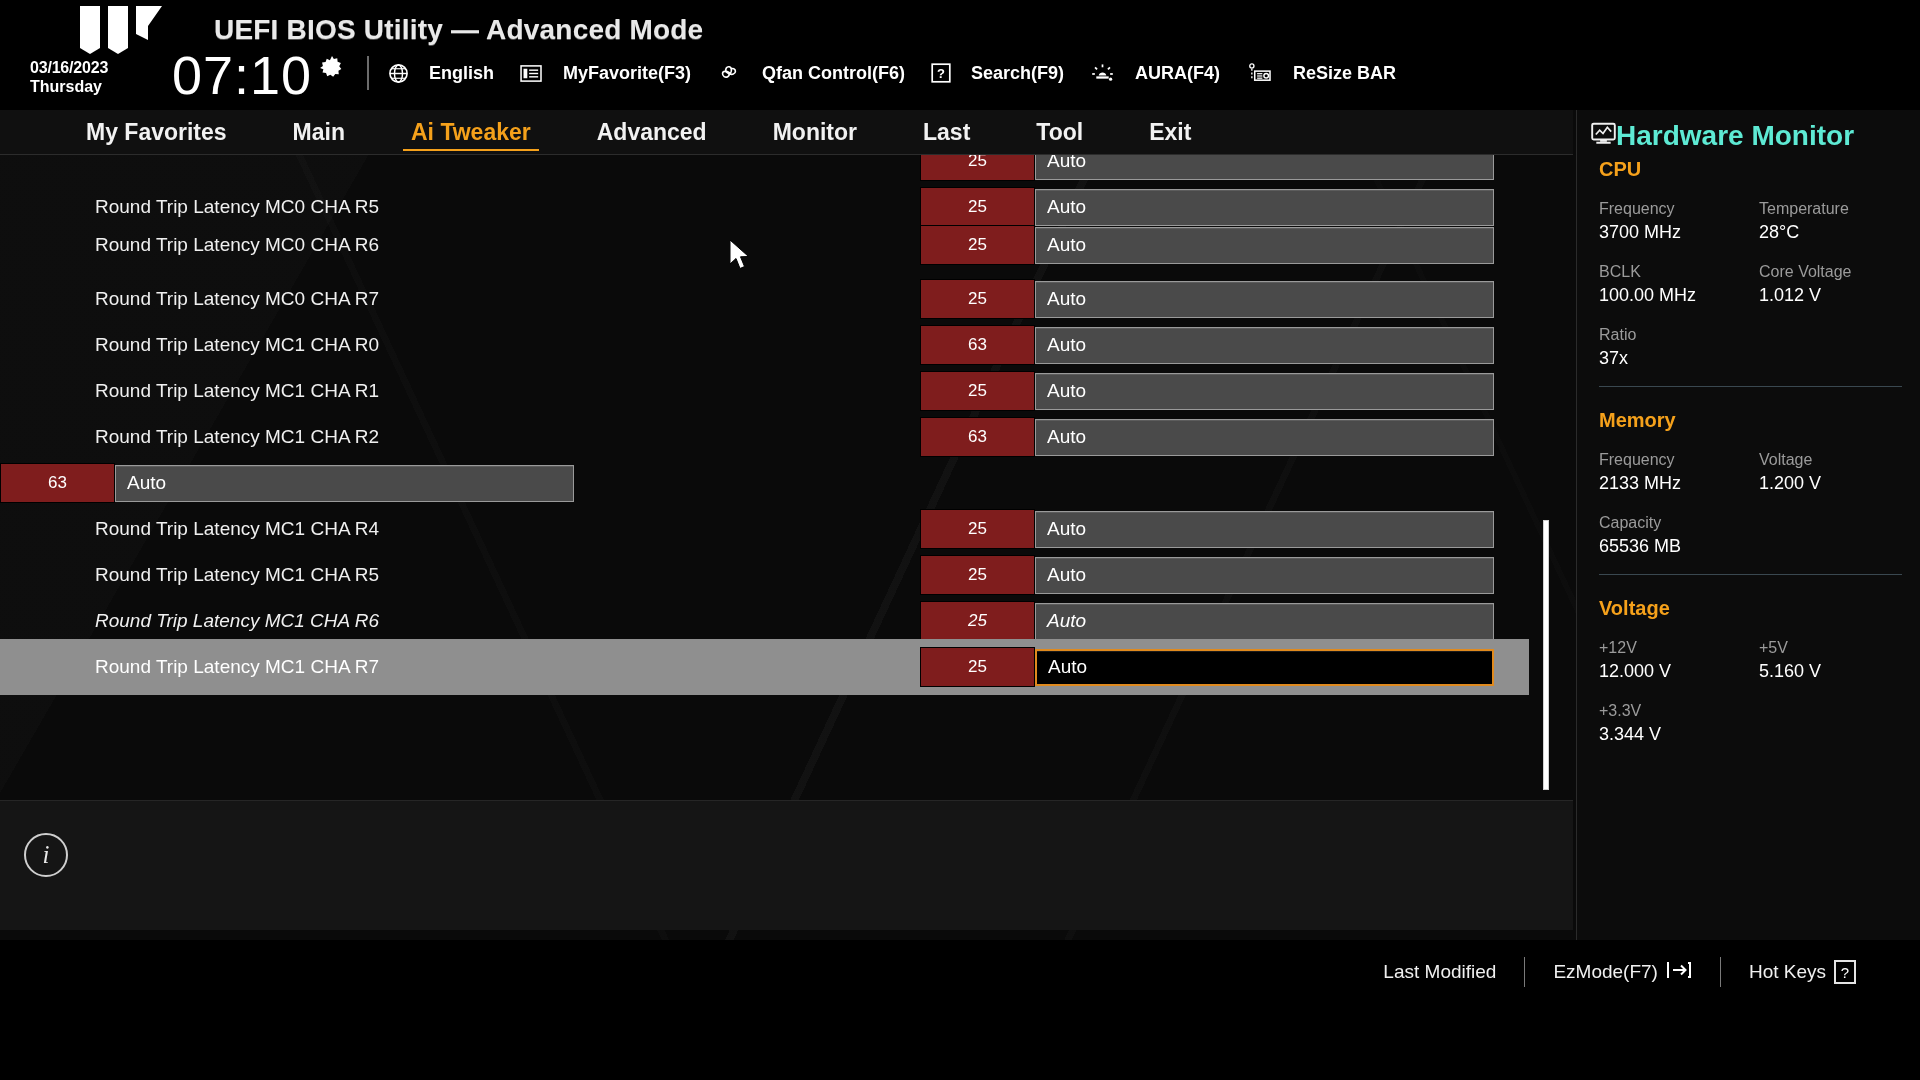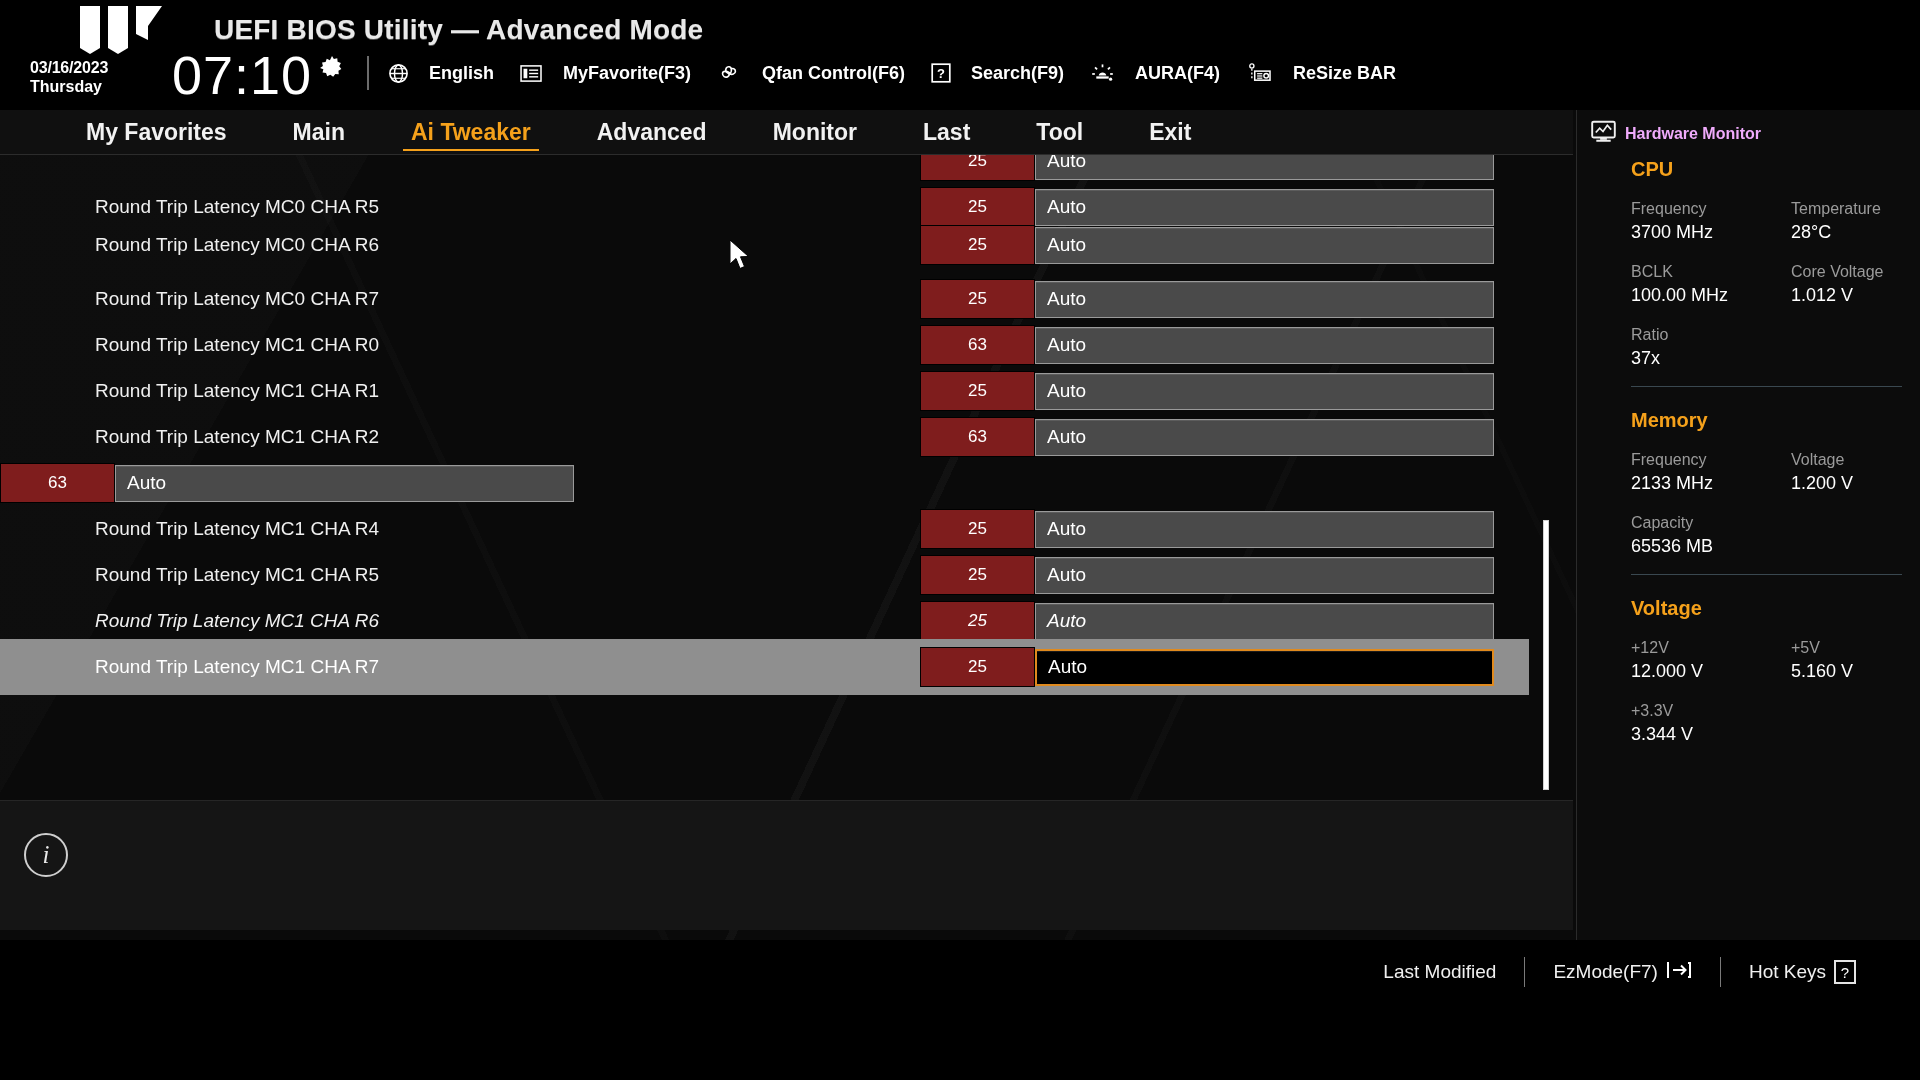--- a/index.html
+++ b/index.html
@@ -166,24 +166,24 @@
   }
 
   
   .hwm {
     position:absolute; left:1576px; top:110px; width:344px; height:830px;
     background:#0c0c0c; z-index:4;
     border-left:1px solid #2b2b2b;
   }
   .hwm-title {
     position:absolute; left:14px; top:10px;
-    display:flex; align-items:center; gap:9px;
-    font-size:16px; font-weight:bold; color:#f0abfc;
-  }
-  .hwm-body { position:absolute; left:22px; top:48px; right:18px;margin-left:32px; }
+    display:flex; align-items:center; 
+    font-size:28px; font-weight:bold; color:#5eead4;
+  }
+  .hwm-body { position:absolute; left:22px; top:48px; right:18px; }
   .hwm-section {
     font-size:20px; color:#f5a11b; font-weight:bold; margin-bottom:16px;
   }
   .hwm-pair { display:flex; margin-bottom:16px; }
   .hwm-cell { flex:0 0 160px; }
   .hwm-k { font-size:16px; color:#9b9b9b; line-height:23px; }
   .hwm-v { font-size:18px; color:#ffffff; line-height:24px; }
   .hwm-rule { height:1px; background:#3a4850; margin:12px 0 22px 0; }
 
   

